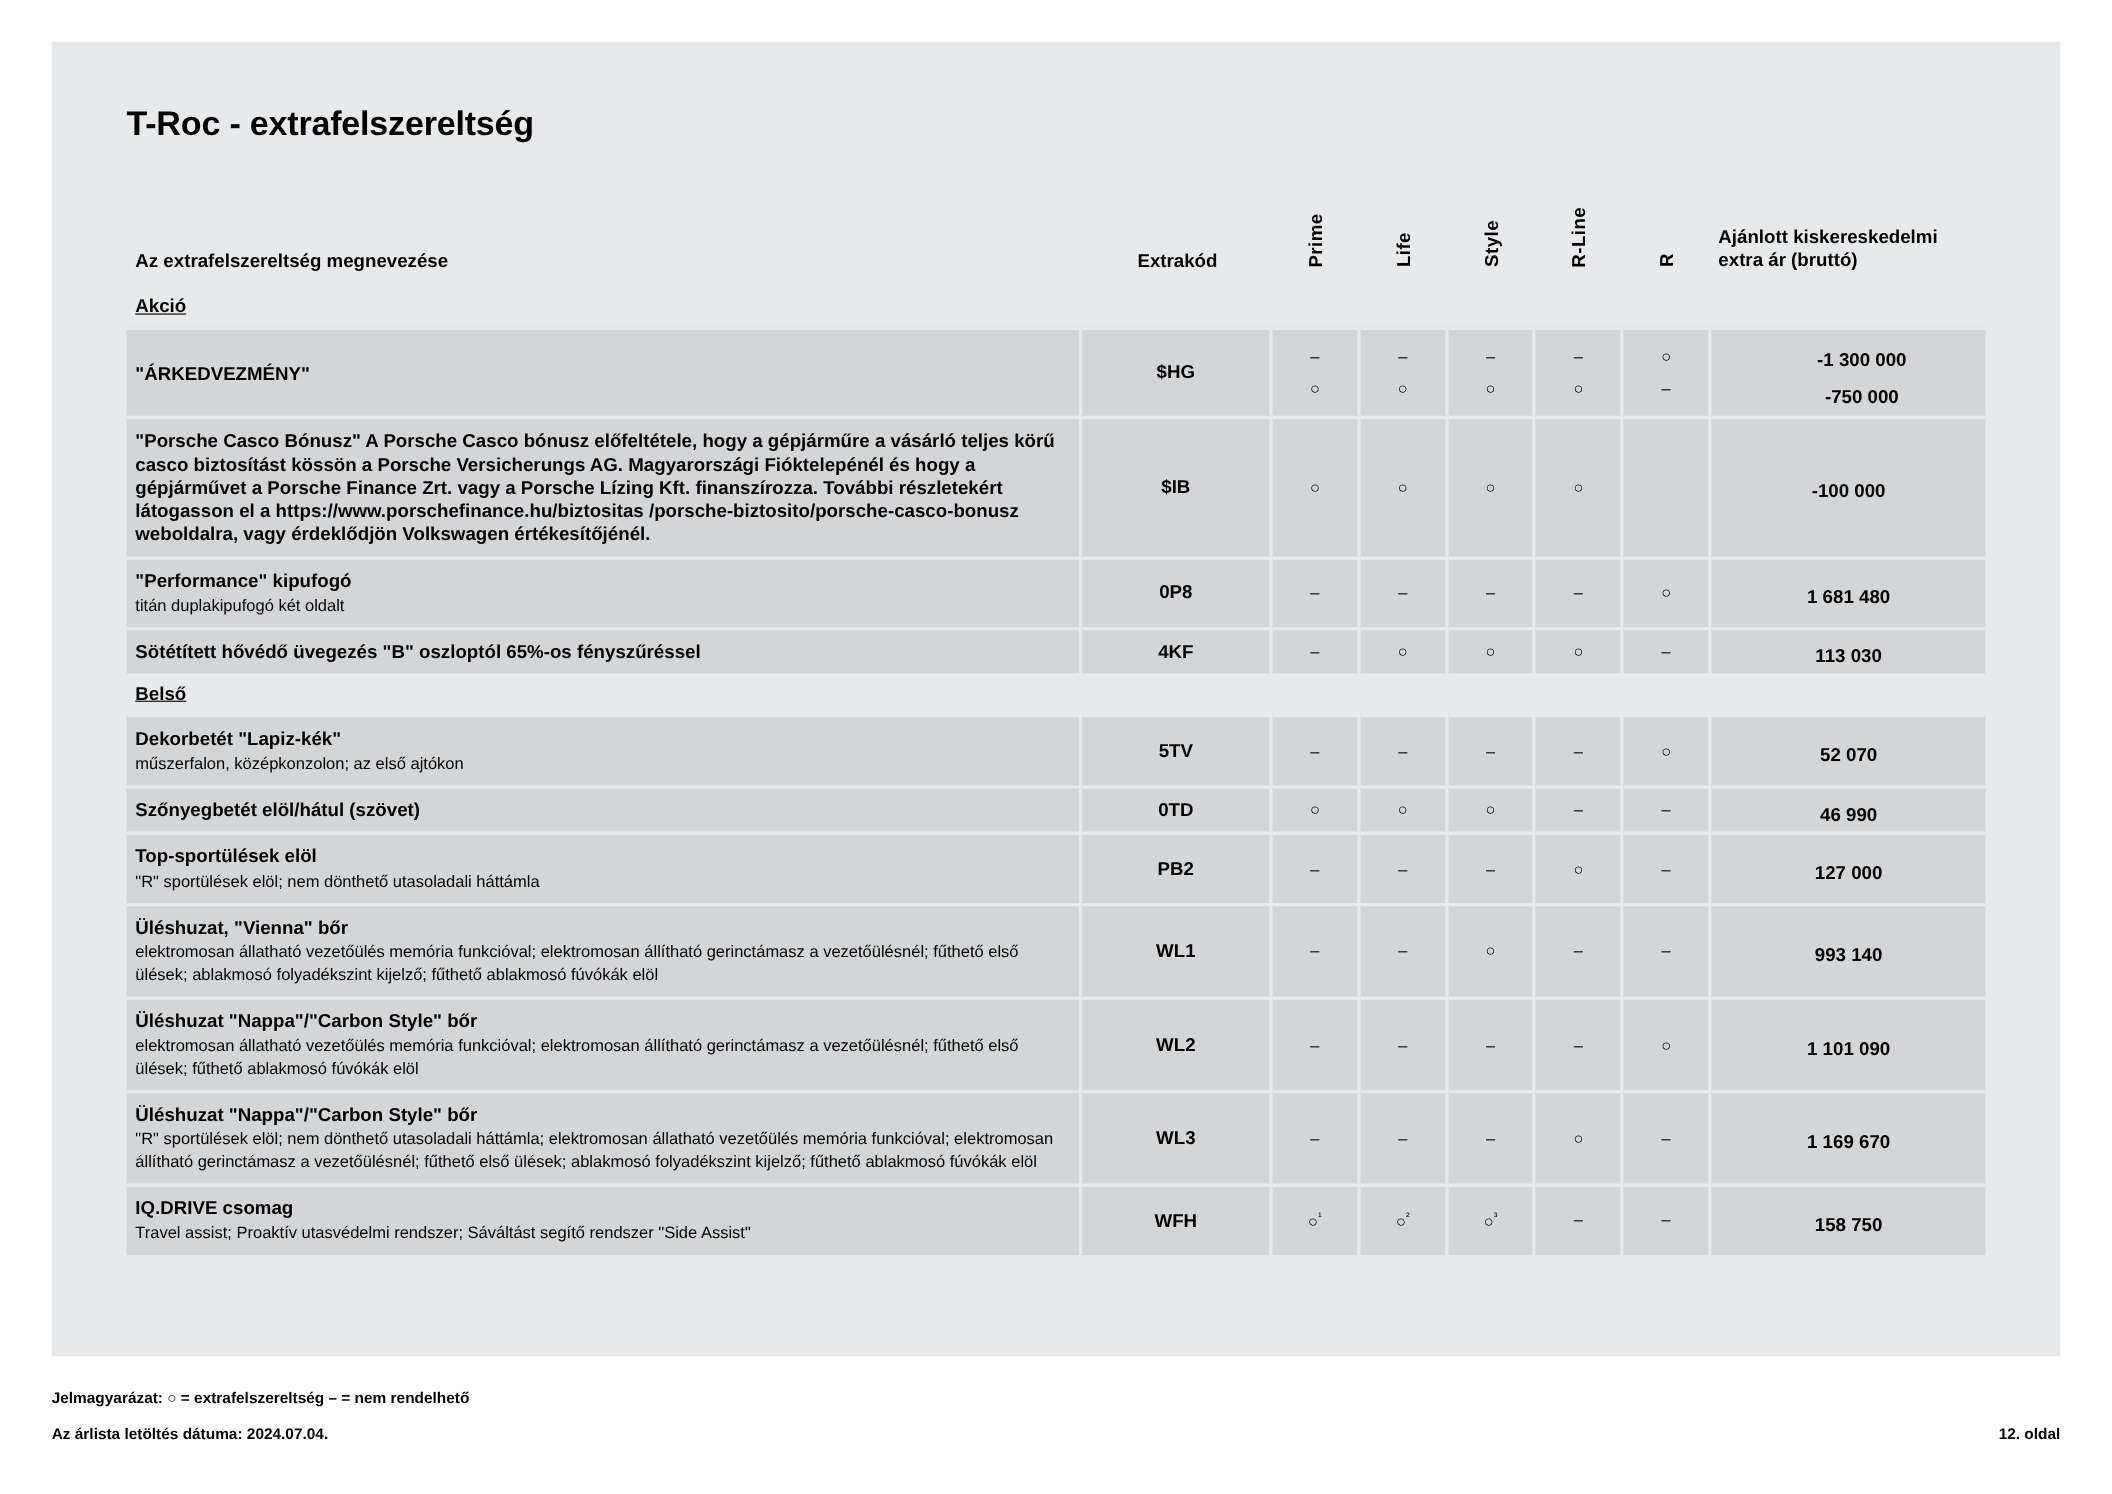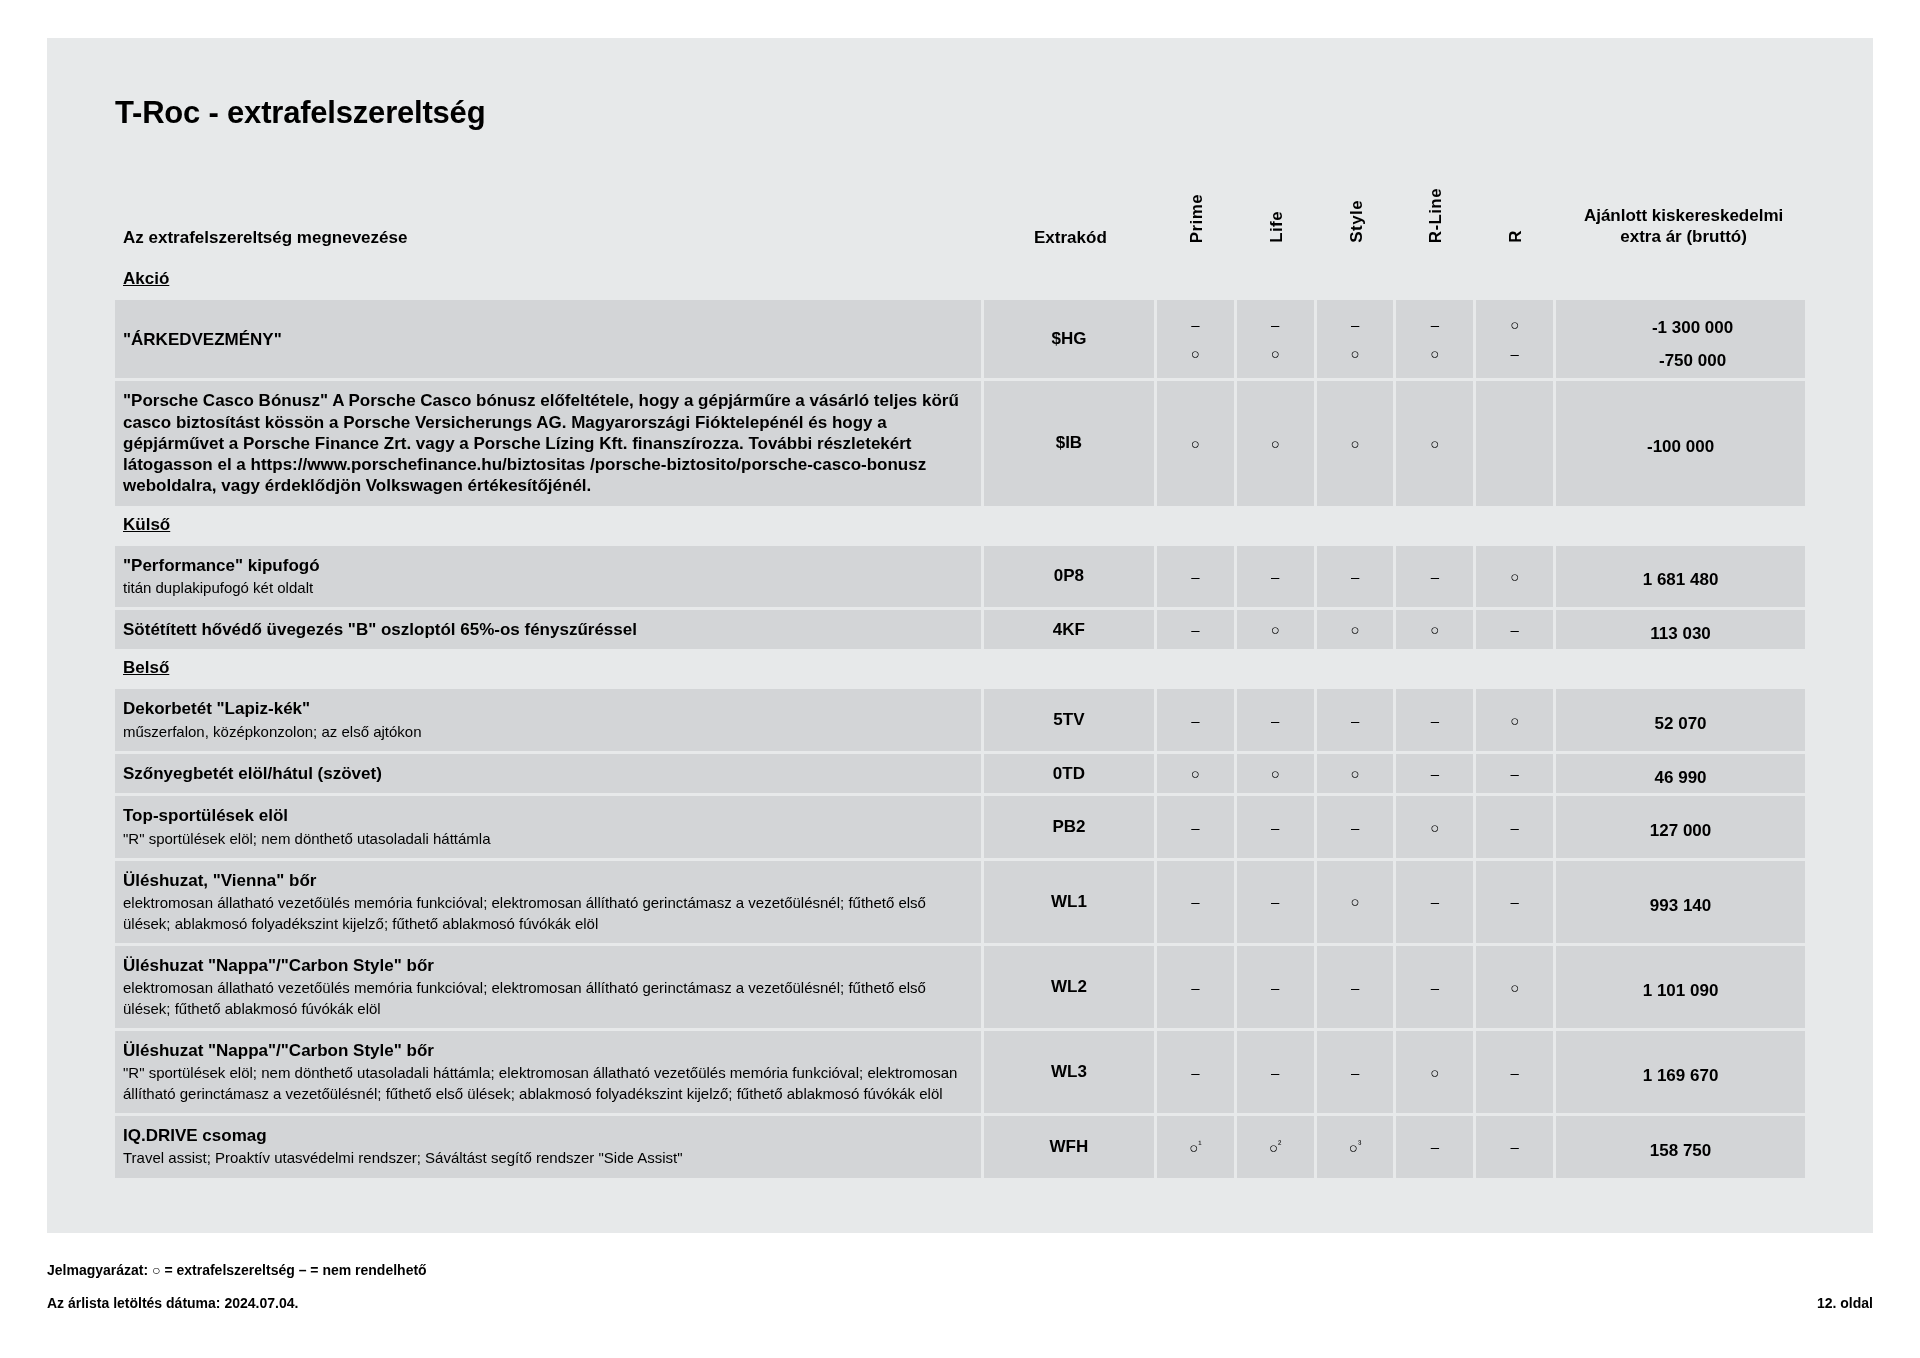--- a/index.html
+++ b/index.html
@@ -69,21 +69,21 @@
   .hdr .h-trim span {
     display: inline-block;
     writing-mode: vertical-rl;
     transform: rotate(180deg);
     font-size: 17px;
     font-weight: bold;
     white-space: nowrap;
     letter-spacing: 0.4px;
   }
   .hdr .h-price {
-    text-align: center;
+    text-align: left;
     padding-left: 6px;
     line-height: 1.28;
     font-size: 17px;
   }
 
   
   .sec td {
     background: transparent;
     border: none;
     font-size: 17px;
@@ -261,23 +261,20 @@
           <div class="t1">"Porsche Casco Bónusz" A Porsche Casco bónusz előfeltétele, hogy a gépjárműre a vásárló teljes körű casco biztosítást kössön a Porsche Versicherungs AG. Magyarországi Fióktelepénél és hogy a gépjárművet a Porsche Finance Zrt. vagy a Porsche Lízing Kft. finanszírozza. További részletekért látogasson el a https://www.porschefinance.hu/biztositas /porsche-biztosito/porsche-casco-bonusz weboldalra, vagy érdeklődjön Volkswagen értékesítőjénél.</div>
         </td>
         <td class="cell-code">$IB</td>
         <td class="cell-mark">○</td>
         <td class="cell-mark">○</td>
         <td class="cell-mark">○</td>
         <td class="cell-mark">○</td>
         <td class="cell-mark"></td>
         <td class="cell-price">-100 000</td>
       </tr>
-      <tr class="sec">
-        <td colspan="8">Külső</td>
-      </tr>
       <tr class="row">
         <td class="c-desc">
           <div class="t1">"Performance" kipufogó</div>
           <div class="t2">titán duplakipufogó két oldalt</div>
         </td>
         <td class="cell-code">0P8</td>
         <td class="cell-mark">–</td>
         <td class="cell-mark">–</td>
         <td class="cell-mark">–</td>
         <td class="cell-mark">–</td>

